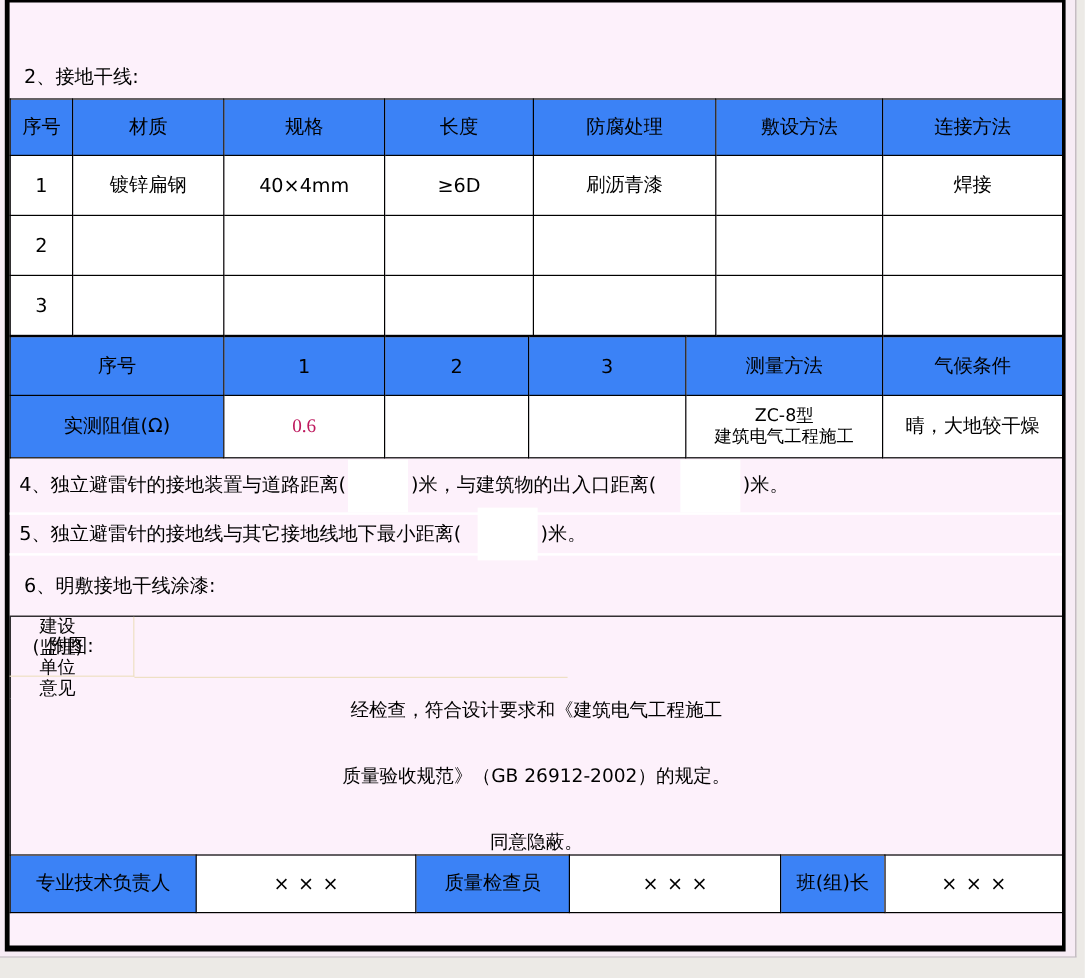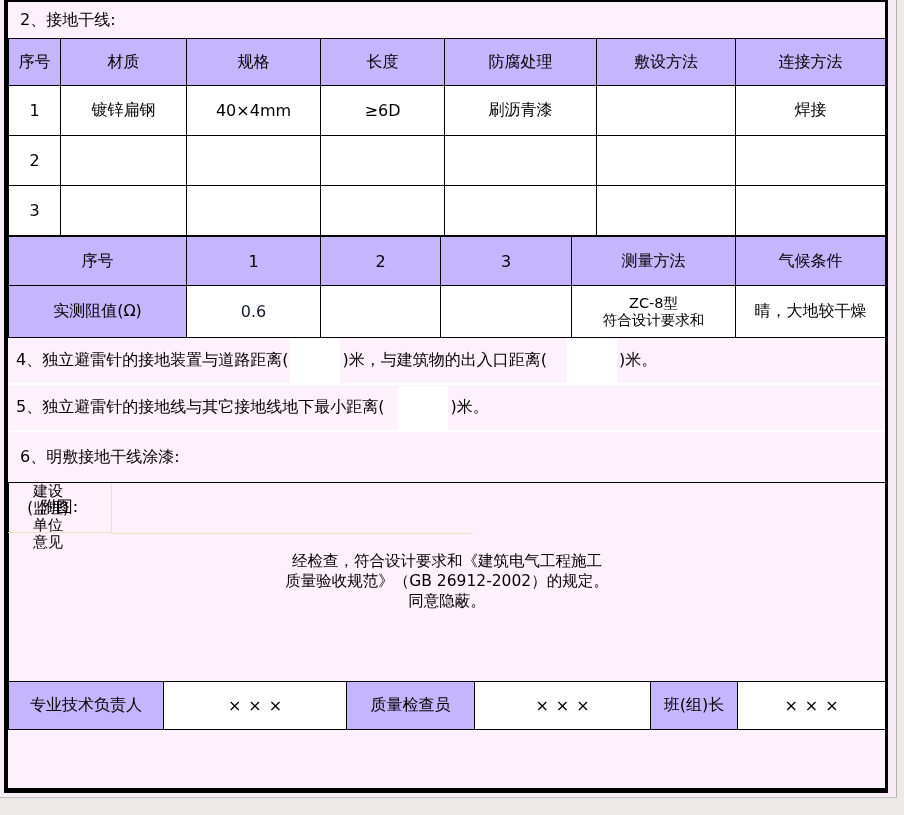--- a/index.html
+++ b/index.html
@@ -29,39 +29,39 @@
     background:#fdf1fb;
     border:solid #000;
     border-width:2px 3px 5px 4px;
     font-size:16px;
   }
   .row-title{
     display:flex;align-items:center;
     padding-left:12px;
     box-sizing:border-box;
   }
-  .rt-36{height:36px;}
+  .rt-36{height:36px;margin-top:44px;}
   .rt-52{height:52px;}
   .rt-50{height:50px;}
   table{
     border-collapse:collapse;
     table-layout:fixed;
     width:877px;
   }
   td{
     border:1px solid #000;
     text-align:center;
     vertical-align:middle;
     padding:0;
     font-size:16px;
     overflow:hidden;
   }
-  .lav{background:#c4b5fd;}
+  .lav{background:#3b82f6;}
   .wht{background:#ffffff;}
-  .blue{color:#0f172a;}
+  .blue{color:#be185d;font-family:Liberation Serif, serif;}
   .small2{font-size:14.5px;line-height:17px;}
   
   .blank-row{
     height:46px;
     display:flex;align-items:center;
     padding-left:8px;
     box-sizing:border-box;
     border-bottom:2px solid #ffffff;
   }
   .blank-box{
@@ -101,21 +101,21 @@
     width:78px;flex:none;
     border-left:1px solid #000;
     display:flex;flex-direction:column;
     align-items:center;justify-content:center;
     font-size:15px;line-height:17px;
   }
   .opinion-text{
     flex:1;
     border-left:1px solid #000;
     display:flex;flex-direction:column;
-    align-items:center;justify-content:flex-start;
+    align-items:center;justify-content:space-between;
     text-align:center;
     font-size:15.5px;line-height:20px;
   }
   .sig-row td{height:47px;}
   .xval{letter-spacing:7px;padding-left:7px;}
 </style>
 </head>
 <body>
 
 <div class="screen">
@@ -196,36 +196,36 @@
         <td class="lav">测量方法</td>
         <td class="lav">气候条件</td>
       </tr>
       <tr style="height:52px">
         <td class="lav">实测阻值(Ω)</td>
         <td class="wht blue">0.6</td>
         <td class="wht"></td>
         <td class="wht"></td>
         <td class="wht small2">
           <div>ZC-8型</div>
-          <div>符合设计要求和</div>
+          <div>建筑电气工程施工</div>
         </td>
         <td class="wht">晴，大地较干燥</td>
       </tr>
     </tbody>
       </table>
 
     <div class="blank-row" style="height:47px">
       <span>4、独立避雷针的接地装置与道路距离(</span>
       <span class="blank-box"></span>
       <span>)米，与建筑物的出入口距离(</span>
       <span class="blank-box bb-gap1"></span>
       <span>)米。</span>
     </div>
 
-    <div class="blank-row" style="height:47px">
+    <div class="blank-row" style="height:34px">
       <span>5、独立避雷针的接地线与其它接地线地下最小距离(</span>
       <span class="blank-box bb-gap2"></span>
       <span>)米。</span>
     </div>
 
     <div class="row-title rt-50">
       <span>6、明敷接地干线涂漆:</span>
     </div>
 
     <div class="bottom-area">

